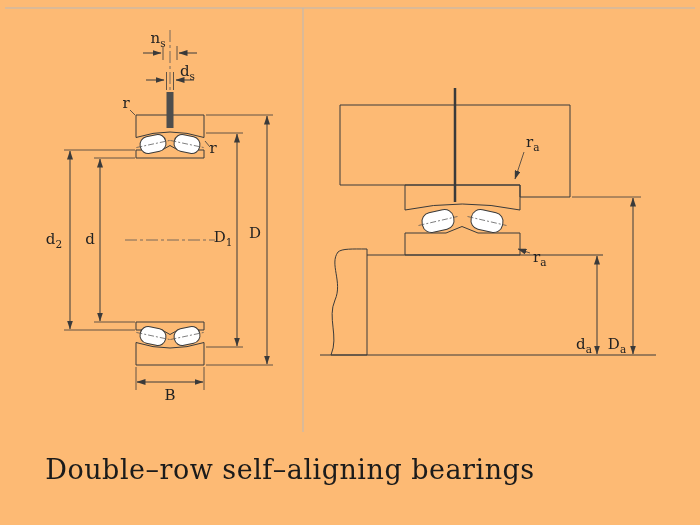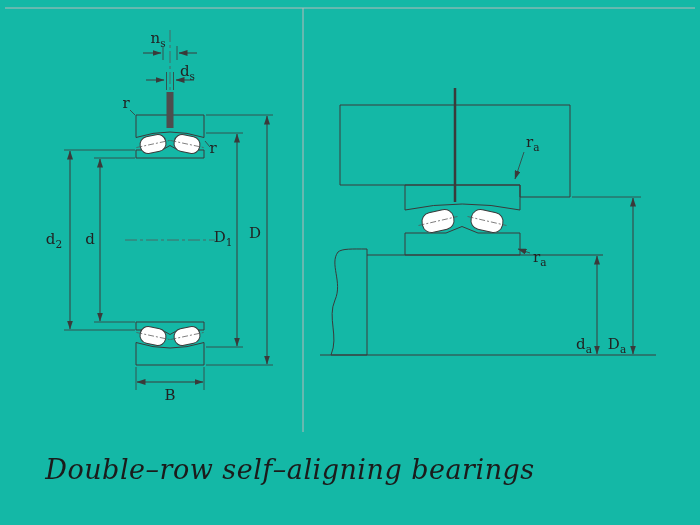--- a/index.html
+++ b/index.html
@@ -1,22 +1,22 @@
 <!DOCTYPE html>
 <html><head>
 <meta charset="utf-8">
 <style>
   html,body{margin:0;padding:0;background:#fff;}
-  .stage{position:relative;width:700px;height:525px;background:#14b8a6;overflow:hidden;
+  .stage{position:relative;width:700px;height:525px;background:#fdba74;overflow:hidden;
          font-family:"DejaVu Serif",serif;}
   svg{display:block;}
   svg text{font-family:"DejaVu Serif",serif;font-size:15px;fill:#222222;}
   svg .sub{font-size:10.5px;}
   .caption{width:580px;text-align:center;margin-top:14px;font-size:27px;color:#1b1b1b;
-           letter-spacing:0.5px;font-family:"DejaVu Serif",serif;font-style:italic;}
+           letter-spacing:0.5px;font-family:"DejaVu Serif",serif;}
   .edge{stroke:#b9b9b9;stroke-width:1;}
   .ln{stroke:#3a3a3a;stroke-width:1;fill:none;}
   .thin{stroke:#3a3a3a;stroke-width:0.8;fill:none;}
   .dim{stroke:#3a3a3a;stroke-width:1;fill:none;}
   .center{stroke:#555;stroke-width:0.8;fill:none;stroke-dasharray:12 3 3 3;}
   .rollerAxis{stroke:#555;stroke-width:0.7;fill:none;stroke-dasharray:6 2 2 2;}
   .white{fill:#ffffff;}
 </style>
 </head>
 <body>

